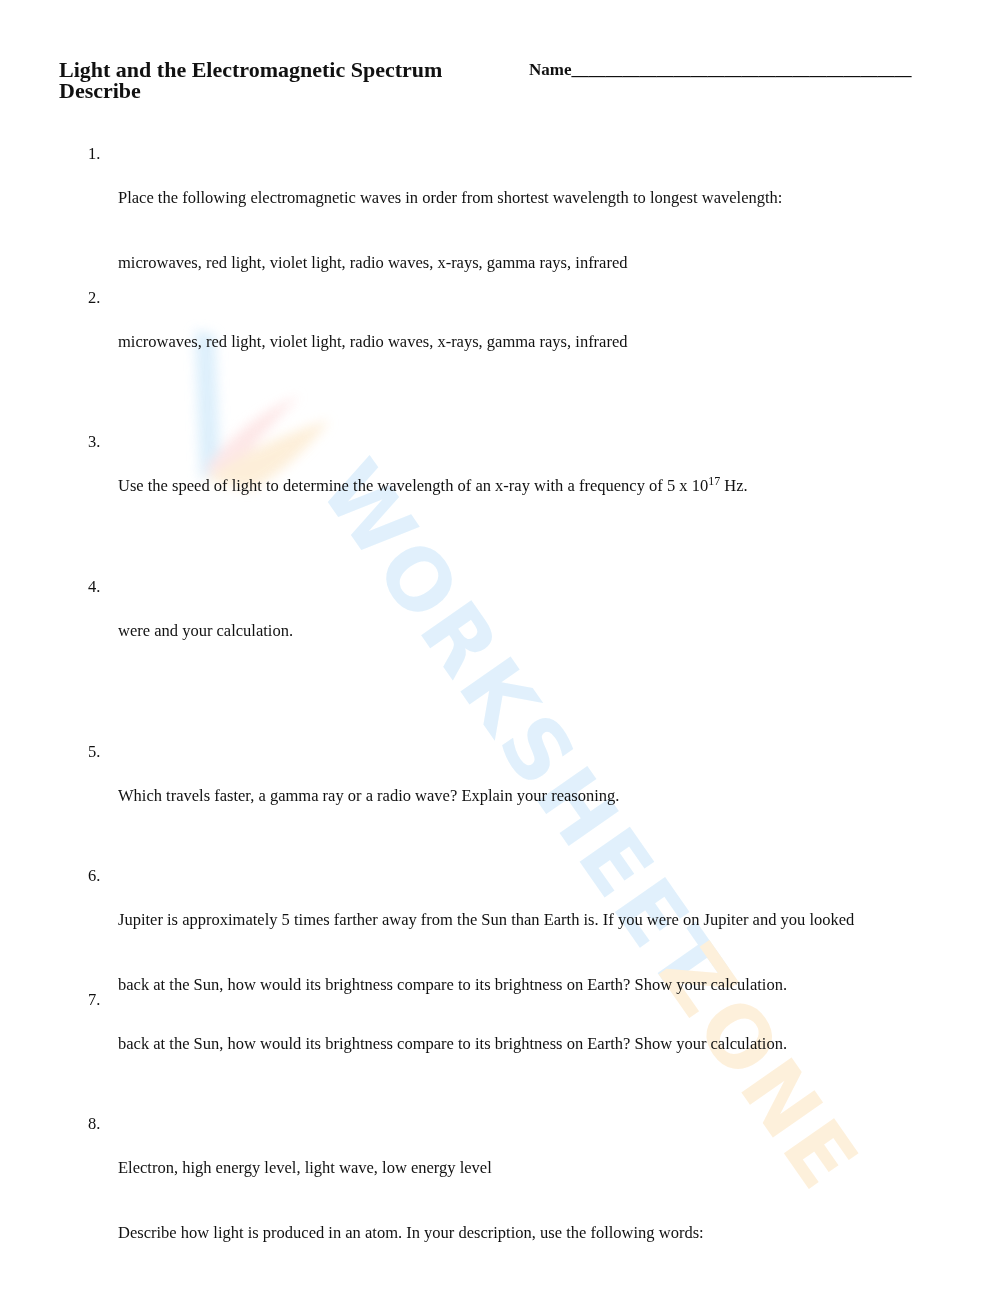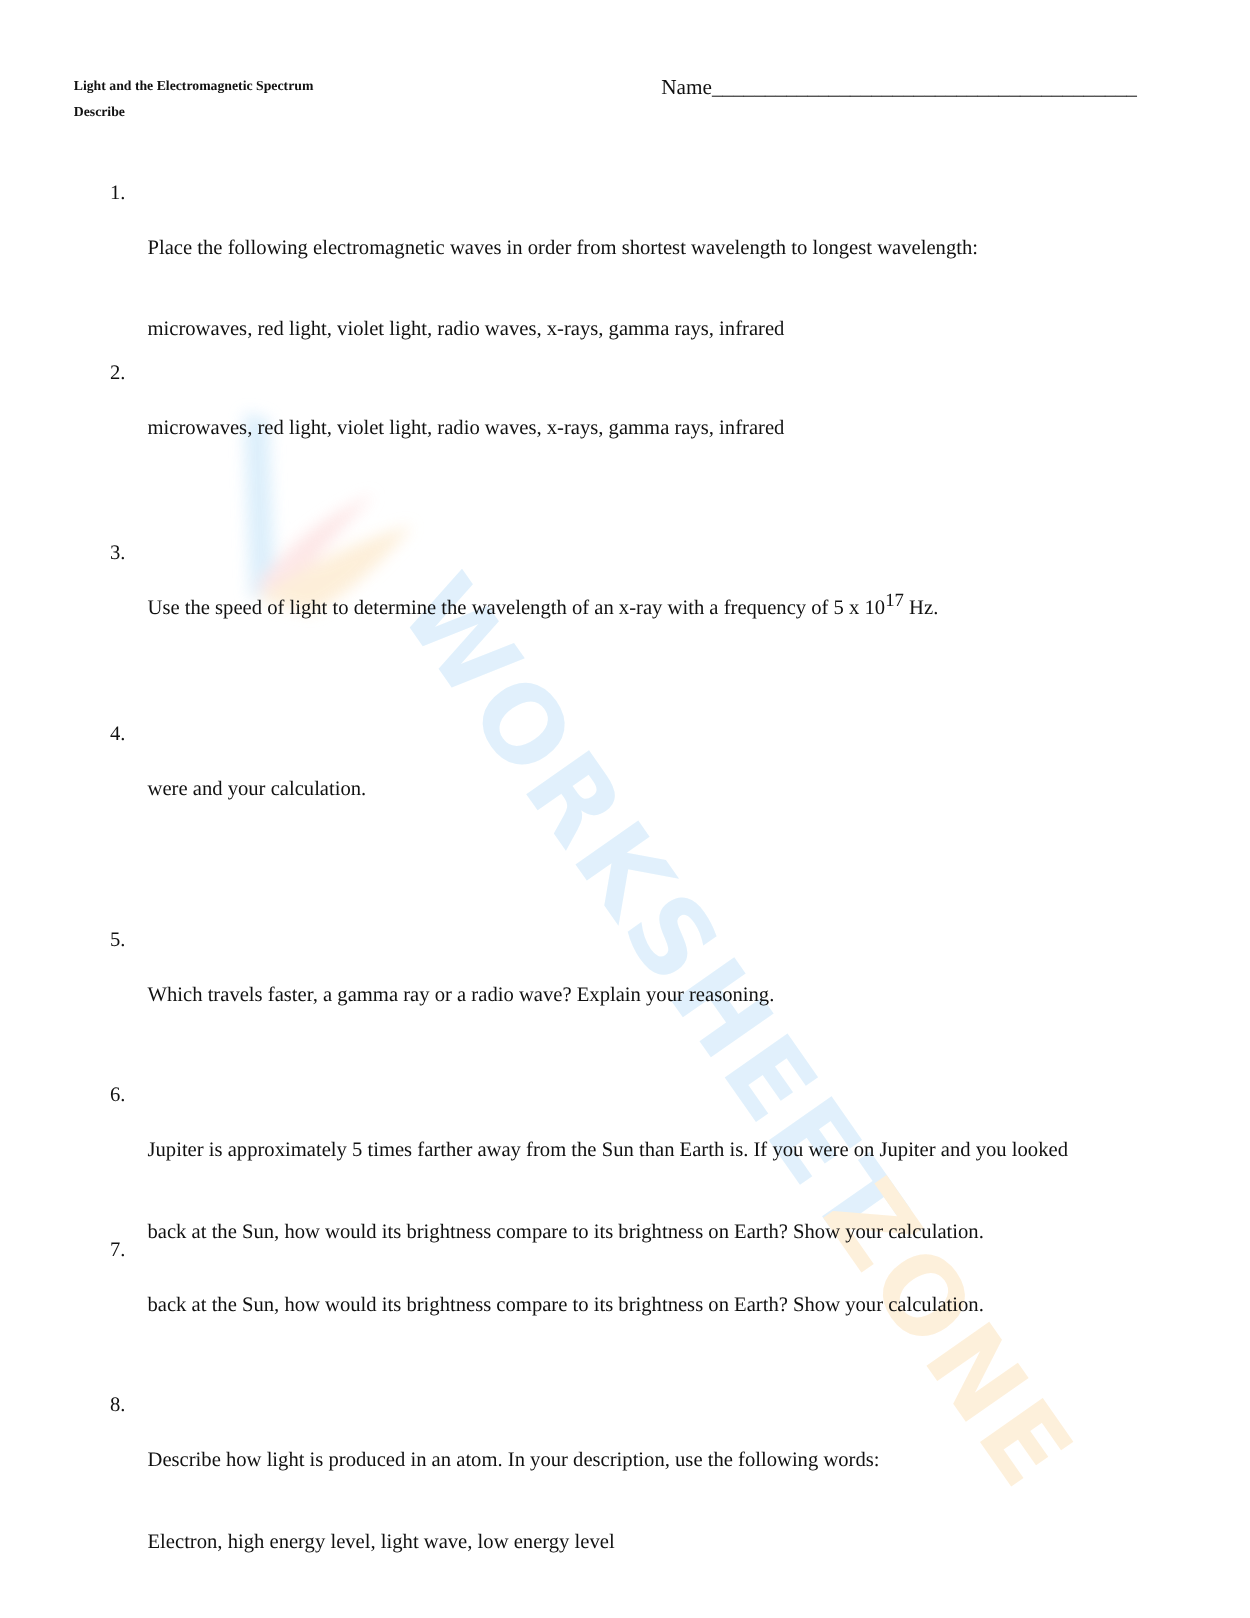--- a/index.html
+++ b/index.html
@@ -9,38 +9,38 @@
       color: #111111;
     }
     .watermark {
       position: absolute; left: 0; top: 0; width: 1000px; height: 1294px;
       pointer-events: none; z-index: 0;
     }
     .page { position: relative; z-index: 1; }
     .header-left {
       position: absolute; left: 59px; top: 59px;
       font-family: "Liberation Serif", serif;
-      font-weight: bold; font-size: 11px; line-height: 21px;
+      font-weight: bold; font-size: 22px; line-height: 21px;
     }
     .header-right {
       position: absolute; left: 529px; top: 59px;
       font-family: "Liberation Serif", serif;
-      font-weight: normal; font-size: 17px; line-height: 21px;
+      font-weight: bold; font-size: 17px; line-height: 21px;
       white-space: nowrap;
     }
     .question {
       position: absolute; left: 88px; width: 860px;
       font-family: "Liberation Serif", serif;
       font-size: 16.5px; line-height: 21px;
       display: flex;
     }
     .q-num { width: 30px; flex: none; }
     .q-body { flex: 1; }
     .q-line { display: block; white-space: nowrap; margin-top: 44px; }
-    sup { font-size: 15px; line-height: 0; vertical-align: 6px; }
+    sup { font-size: 12px; line-height: 0; vertical-align: 6px; }
   </style>
 </head>
 <body>
 
 <svg class="watermark" viewBox="0 0 1000 1294" xmlns="http://www.w3.org/2000/svg">
   <defs>
     <filter id="blur" x="-20%" y="-20%" width="140%" height="140%">
       <feGaussianBlur stdDeviation="6"></feGaussianBlur>
     </filter>
   </defs>
@@ -111,17 +111,17 @@
   <div class="question" style="top:989px;">
     <span class="q-num">7.</span>
     <div class="q-body">
       <span class="q-line">back at the Sun, how would its brightness compare to its brightness on Earth? Show your calculation.</span>
     </div>
   </div>
 
   <div class="question" style="top:1113px;">
     <span class="q-num">8.</span>
     <div class="q-body">
+      <span class="q-line">Electron, high energy level, light wave, low energy level</span>
       <span class="q-line">Describe how light is produced in an atom. In your description, use the following words:</span>
-      <span class="q-line">Electron, high energy level, light wave, low energy level</span>
     </div>
   </div>
 </div>
 
 </body></html>

